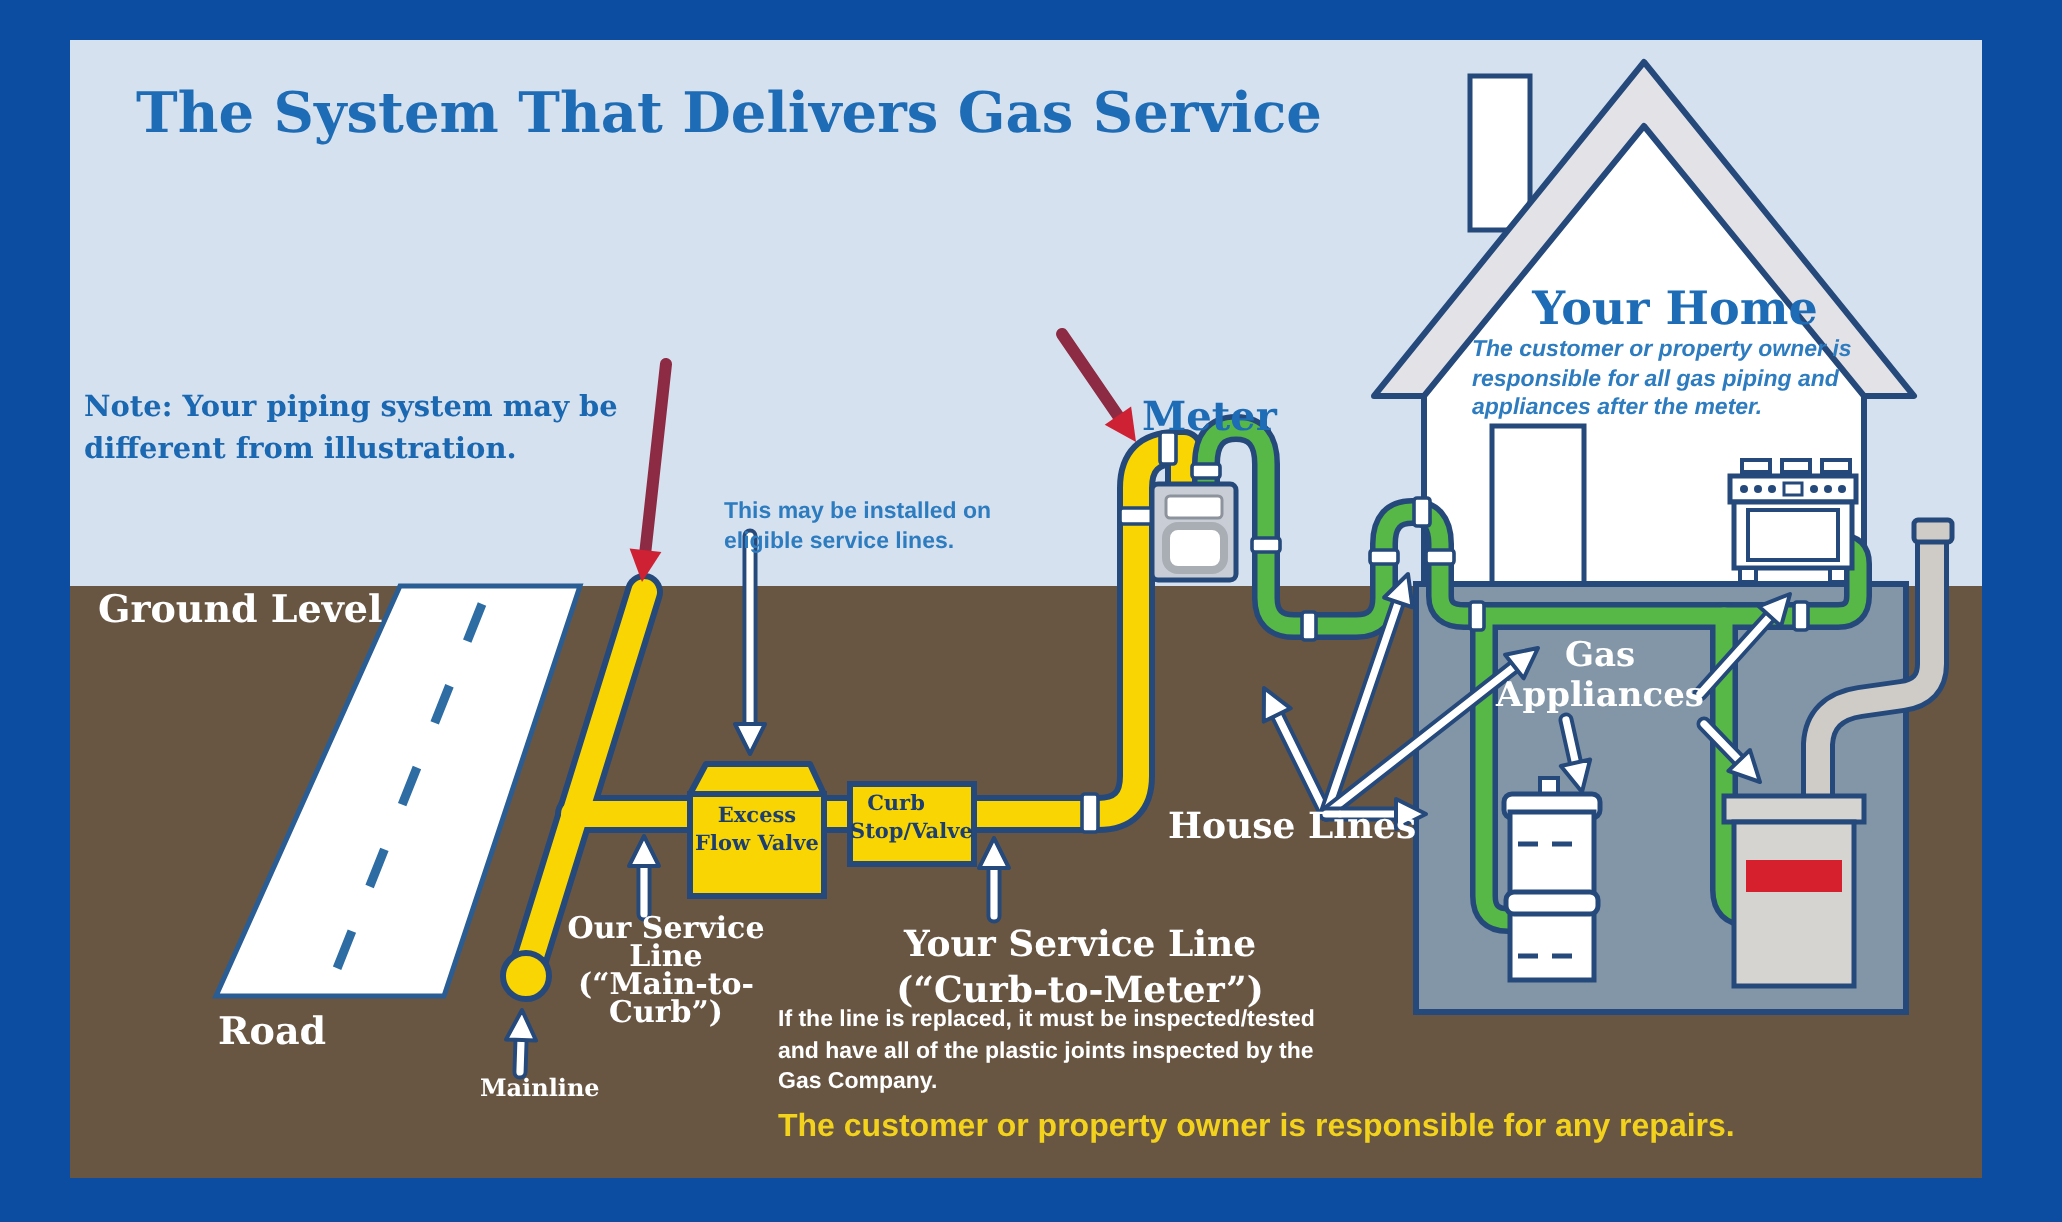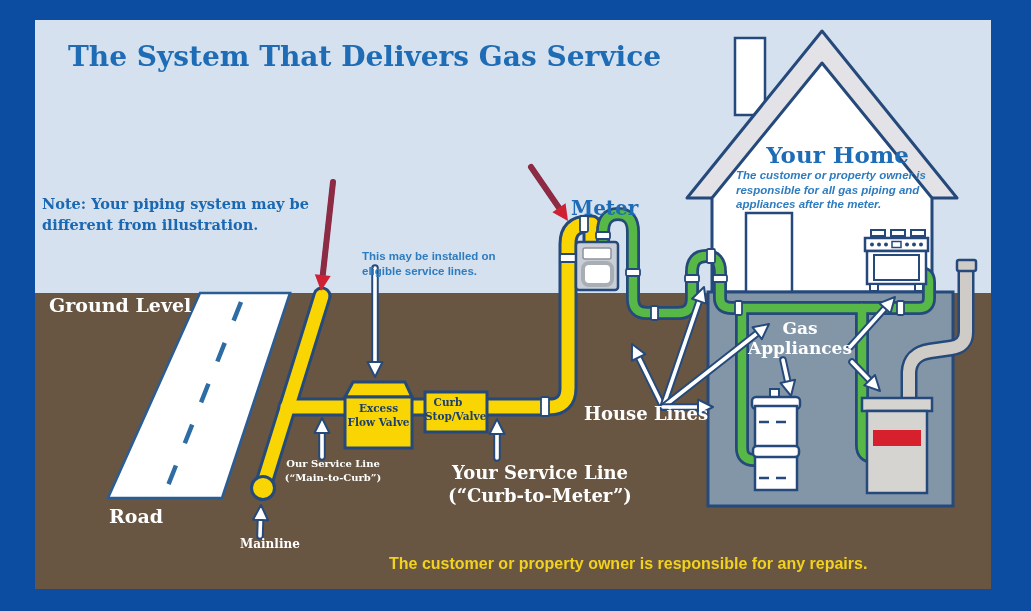--- a/index.html
+++ b/index.html
@@ -234,21 +234,24 @@
 
   <div class="lbl serif white ctr" style="left:725px;top:318px;width:150px;font-size:17px;line-height:20px;">Gas
 Appliances</div>
 
   <div class="lbl serif ctr" style="left:345px;top:402px;width:67px;font-size:10.5px;line-height:13.5px;color:#1c3f70;">Excess
 Flow Valve</div>
 
   <div class="lbl serif ctr" style="left:425px;top:396px;width:46px;font-size:10.5px;line-height:13.5px;color:#1c3f70;">Curb
 Stop/Valve</div>
 
-  <div class="lbl serif white ctr" style="left:270px;top:457px;width:126px;font-size:10px;line-height:14px;">Our Service Line
+  <div class="lbl serif white ctr" style="left:270px;top:457px;width:126px;font-size:15px;line-height:14px;">Our Service Line
 (“Main-to-Curb”)</div>
 
   <div class="lbl serif white ctr" style="left:408px;top:461px;width:264px;font-size:18px;line-height:23px;">Your Service Line
 (“Curb-to-Meter”)</div>
 
+  <div class="lbl sans white" style="left:389px;top:503px;font-size:11.5px;line-height:15.5px;">If the line is replaced, it must be inspected/tested
+and have all of the plastic joints inspected by the
+Gas Company.</div>
 
   <div class="lbl sans" style="left:389px;top:555px;font-size:16px;color:#f2d21c;">The customer or property owner is responsible for any repairs.</div>
 </div>
 
 </body></html>

